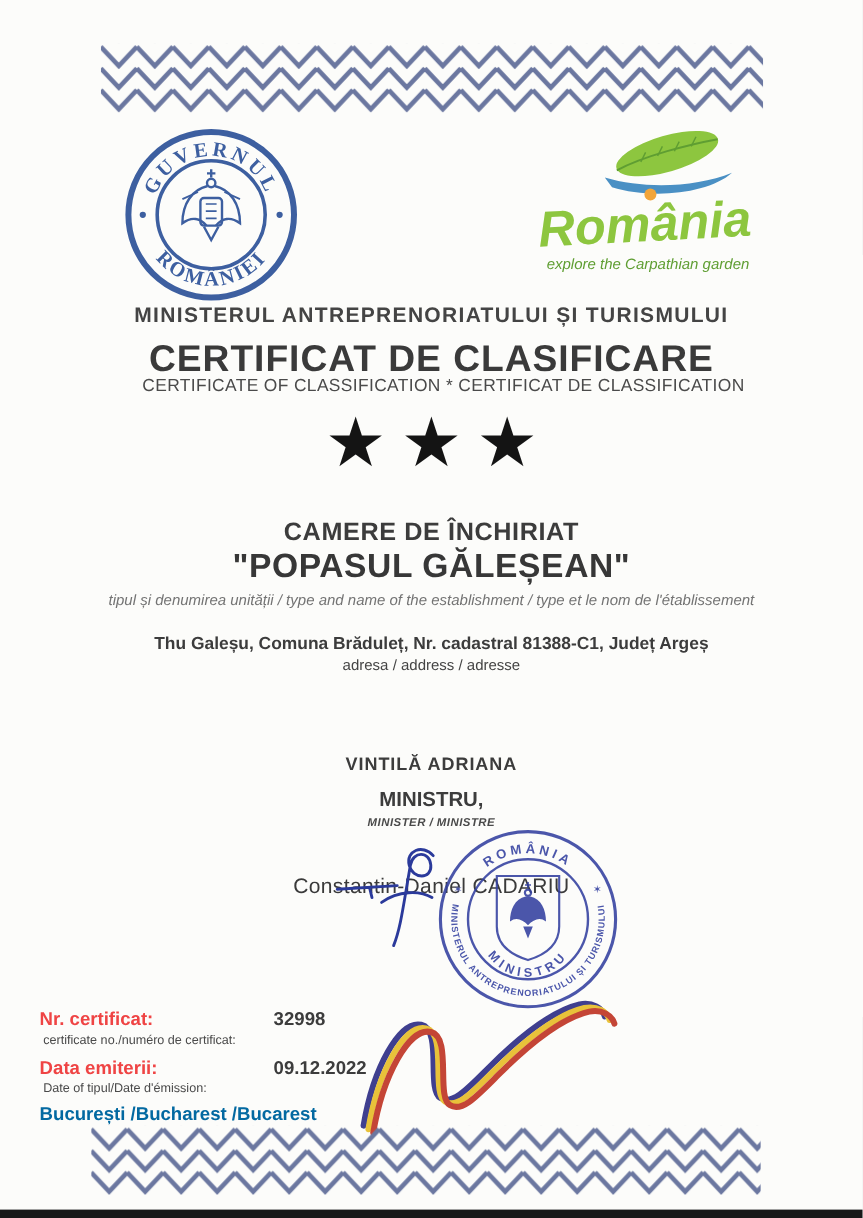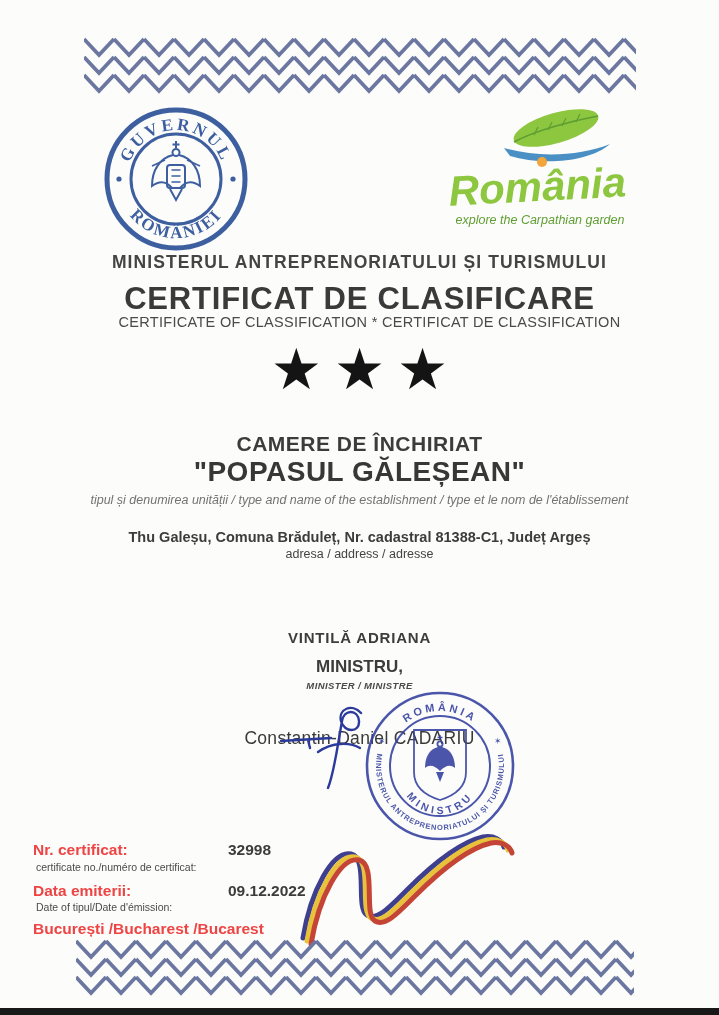--- a/index.html
+++ b/index.html
@@ -19,21 +19,21 @@
   .unit-caption{top:493px;font-size:12.5px;font-style:italic;color:#737373;}
   .address-line{top:529px;font-size:14.5px;font-weight:700;color:#3c3c3c;}
   .address-caption{top:547px;font-size:12.5px;color:#444;}
   .owner-name{top:589px;font-size:15px;font-weight:700;letter-spacing:0.8px;color:#3c3c3c;margin-top:40px;}
   .minister-title{top:657px;font-size:17px;font-weight:700;color:#3c3c3c;}
   .minister-caption{top:680px;font-size:9.5px;font-style:italic;font-weight:700;color:#4a4a4a;letter-spacing:0.4px;}
   .minister-name{top:728px;font-size:17.5px;font-weight:400;color:#3a3a3a;letter-spacing:0.3px;}
   .field-label{left:33px;font-size:15.5px;font-weight:700;color:#ef4444;}
   .field-caption{left:36px;font-size:10.5px;color:#4a4a4a;}
   .field-value{left:228px;font-size:15.5px;font-weight:700;color:#3c3c3c;}
-  .city-line{left:33px;top:920px;font-size:15.5px;font-weight:700;color:#ef4444;}
+  .city-line{left:33px;top:920px;font-size:15.5px;font-weight:700;color:#0369a1;}
   .scan-edge{left:0;bottom:0;width:719px;height:7px;background:#181818;}
   svg{display:block;}
 </style>
 </head>
 <body>
 
 <div class="page">
 
   <svg class="abs" style="left:84px;top:36px" width="552" height="58">
     <defs>

